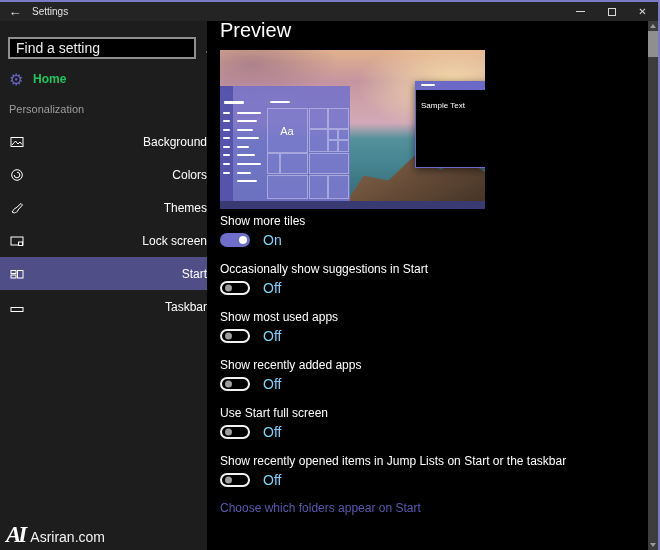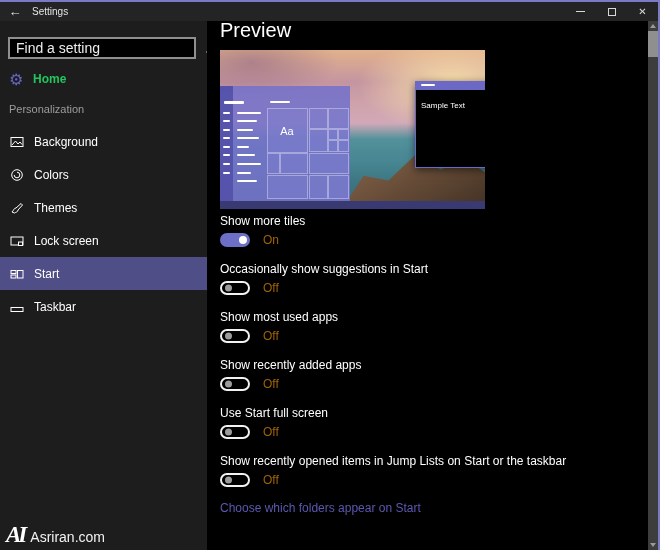--- a/index.html
+++ b/index.html
@@ -22,21 +22,21 @@
   .sidebar { position:absolute; top:19px; left:0; width:207px; bottom:0; background:#1d1d1d; }
   .search-box { position:absolute; top:16px; left:8px; width:188px; height:22px; background:#000; border:2px solid #8f8f8f; display:flex; align-items:center; }
   .search-box input { flex:1; background:transparent; border:none; outline:none; color:#fff; font-size:14px; padding:0 6px; font-family:"Liberation Sans",sans-serif; }
   .search-box input::placeholder { color:#ececec; opacity:1; }
   .search-glyph { width:16px; height:14px; flex:0 0 16px; margin-right:4px; }
   .home-row { position:absolute; top:45px; left:0; right:0; height:26px; display:flex; align-items:center; padding-left:9px; cursor:pointer; }
   .gear { font-family:"DejaVu Sans",sans-serif; font-size:16px; color:#6663c0; width:24px; }
   .home-label { font-size:12px; font-weight:700; color:#22c55e; }
   .section-label { position:absolute; top:82px; left:9px; font-size:11px; color:#9c9c9c; }
   .nav { position:absolute; top:104px; left:0; right:0; }
-  .nav-item { height:33px; display:flex; align-items:center; padding-left:10px; cursor:pointer; }
+  .nav-item { height:33px; display:flex; align-items:center; padding-left:10px; cursor:pointer;justify-content:space-between; }
   .nav-item.selected { background:#504e86; }
   .nav-icon { width:14px; height:14px; margin-right:10px; flex:0 0 14px; }
   .nav-icon svg { display:block; }
   .nav-label { font-size:12px; color:#fff; }
   .watermark { position:absolute; left:6px; bottom:2px; display:flex; align-items:baseline; }
   .wm-logo { font-family:"Liberation Serif",serif; font-style:italic; font-weight:700; font-size:23px; letter-spacing:-3px; margin-right:6px; }
   .wm-text { font-size:14px; color:#f2f2f2; }
   
   .content { position:absolute; top:19px; left:207px; right:10px; bottom:0; background:#000; padding-left:13px; overflow:hidden; }
   .heading { font-size:20px; font-weight:400; color:#fff; line-height:17px; margin-top:1px; }
@@ -64,21 +64,21 @@
   
   .setting-row { margin-top:15px; }
   .setting-row.first { margin-top:5px; }
   .setting-label { font-size:12px; color:#fff; line-height:14px; }
   .toggle-line { display:flex; align-items:center; margin-top:5px; height:14px; }
   .toggle { position:relative; width:30px; height:14px; border-radius:8px; cursor:pointer; flex:0 0 30px; }
   .toggle.off { border:2px solid #f2f2f2; background:transparent; }
   .toggle.off .knob { position:absolute; left:3px; top:50%; transform:translateY(-50%); width:7px; height:7px; border-radius:50%; background:#9c9c9c; }
   .toggle.on { background:#6e6fc9; }
   .toggle.on .knob { position:absolute; right:3px; top:50%; transform:translateY(-50%); width:8px; height:8px; border-radius:50%; background:#fff; }
-  .toggle-state { font-size:12px; color:#a16207; margin-left:13px; }
+  .toggle-state { font-size:14px; color:#7dd3fc; margin-left:13px; }
   .folders-link { margin-top:14px; font-size:12px; color:#5b58b0; cursor:pointer; display:inline-block; }
   
   .scrollbar { position:absolute; top:19px; right:0; width:10px; bottom:0; background:#3d3d3d; }
   .sb-thumb { position:absolute; top:10px; left:0; width:10px; height:26px; background:#8f8f8f; cursor:pointer; }
   .sb-up { position:absolute; top:3px; left:2px; width:0; height:0; border-left:3px solid transparent; border-right:3px solid transparent; border-bottom:4px solid #9a9a9a; cursor:pointer; }
   .sb-down { position:absolute; bottom:3px; left:2px; width:0; height:0; border-left:3px solid transparent; border-right:3px solid transparent; border-top:4px solid #9a9a9a; cursor:pointer; }
 </style>
 </head>
 <body>
 

